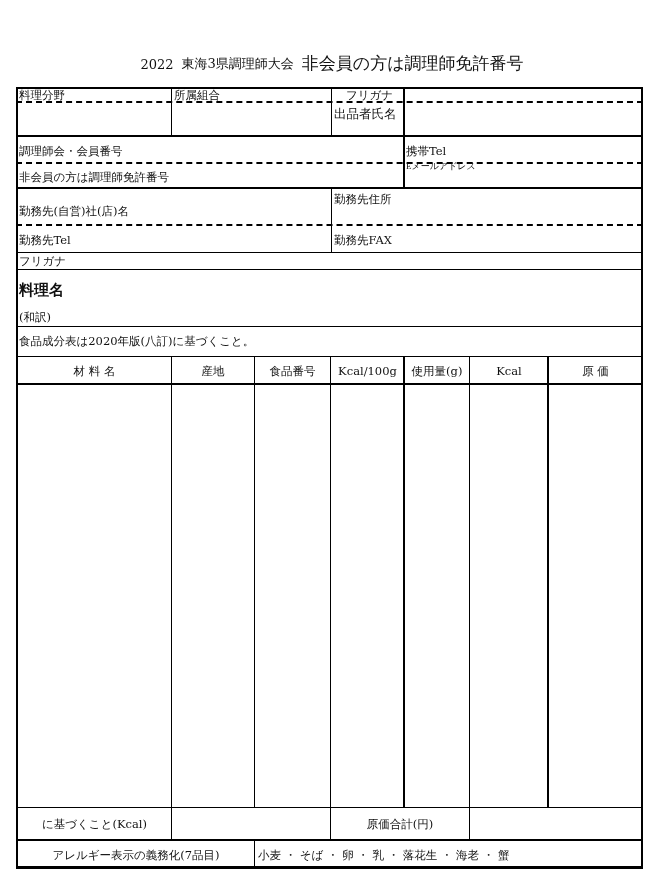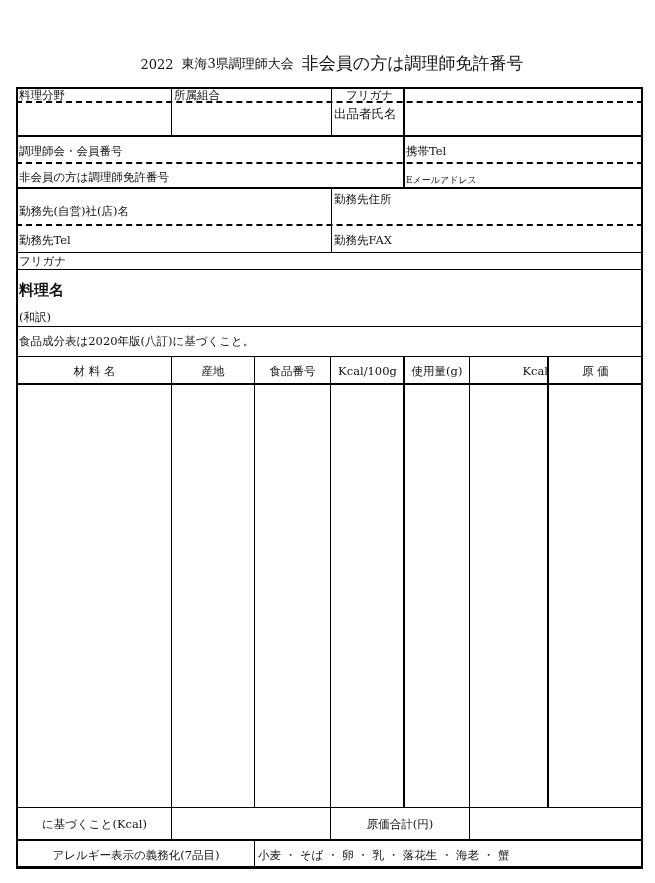--- a/index.html
+++ b/index.html
@@ -47,21 +47,21 @@
 <div class="hl thick" style="left:16px;width:627px;top:135px;"></div>
 
 <div class="lbl" style="left:19px;top:144px;">調理師会・会員番号</div>
 <div class="lbl" style="left:406px;top:144px;">携帯Tel</div>
 <div class="vl thick" style="left:403px;top:136px;height:51px;"></div>
 <div class="hl dash" style="left:16px;width:627px;top:162px;"></div>
 <div class="field abs" style="left:160px;top:138px;width:240px;height:23px;"></div>
 <div class="field abs" style="left:450px;top:138px;width:190px;height:23px;"></div>
 
 <div class="lbl" style="left:19px;top:170px;">非会員の方は調理師免許番号</div>
-<div class="lbl sm" style="left:406px;top:173px;">Eメールアドレス</div>
+<div class="lbl sm" style="left:406px;top:159px;font-family:Liberation Serif, serif;">Eメールアドレス</div>
 <div class="field abs" style="left:200px;top:165px;width:200px;height:20px;"></div>
 <div class="field abs" style="left:480px;top:165px;width:160px;height:20px;"></div>
 <div class="hl thick" style="left:16px;width:627px;top:187px;"></div>
 
 <div class="lbl" style="left:19px;top:204px;">勤務先(自営)社(店)名</div>
 <div class="lbl" style="left:334px;top:192px;">勤務先住所</div>
 <div class="vl" style="left:331px;top:188px;height:65px;"></div>
 <div class="field abs" style="left:18px;top:207px;width:310px;height:16px;"></div>
 <div class="field abs" style="left:334px;top:207px;width:306px;height:16px;"></div>
 <div class="hl dash" style="left:16px;width:627px;top:224px;"></div>
@@ -83,21 +83,21 @@
 <div class="hl" style="left:16px;width:627px;top:326px;"></div>
 
 <div class="lbl" style="left:19px;top:334px;">食品成分表は2020年版(八訂)に基づくこと。</div>
 <div class="hl" style="left:16px;width:627px;top:356px;"></div>
 
 <div class="lbl center" style="left:18px;top:364px;width:153px;">材 料 名</div>
 <div class="lbl center" style="left:172px;top:364px;width:82px;font-family:Liberation Serif, serif;">産地</div>
 <div class="lbl center" style="left:255px;top:364px;width:75px;">食品番号</div>
 <div class="lbl center" style="left:331px;top:364px;width:73px;">Kcal/100g</div>
 <div class="lbl center" style="left:405px;top:364px;width:64px;">使用量(g)</div>
-<div class="lbl center" style="left:470px;top:364px;width:78px;text-align:right;">Kcal</div>
+<div class="lbl center" style="left:470px;top:364px;width:78px;">Kcal</div>
 <div class="lbl center" style="left:549px;top:364px;width:93px;">原 価</div>
 <div class="hl thick" style="left:16px;width:627px;top:383px;"></div>
 
 <div class="vl" style="left:171px;top:357px;height:482px;"></div>
 <div class="vl" style="left:254px;top:357px;height:450px;"></div>
 <div class="vl" style="left:330px;top:357px;height:482px;"></div>
 <div class="vl thick" style="left:403px;top:357px;height:450px;"></div>
 <div class="vl" style="left:469px;top:357px;height:482px;"></div>
 <div class="vl thick" style="left:547px;top:357px;height:450px;"></div>
 

